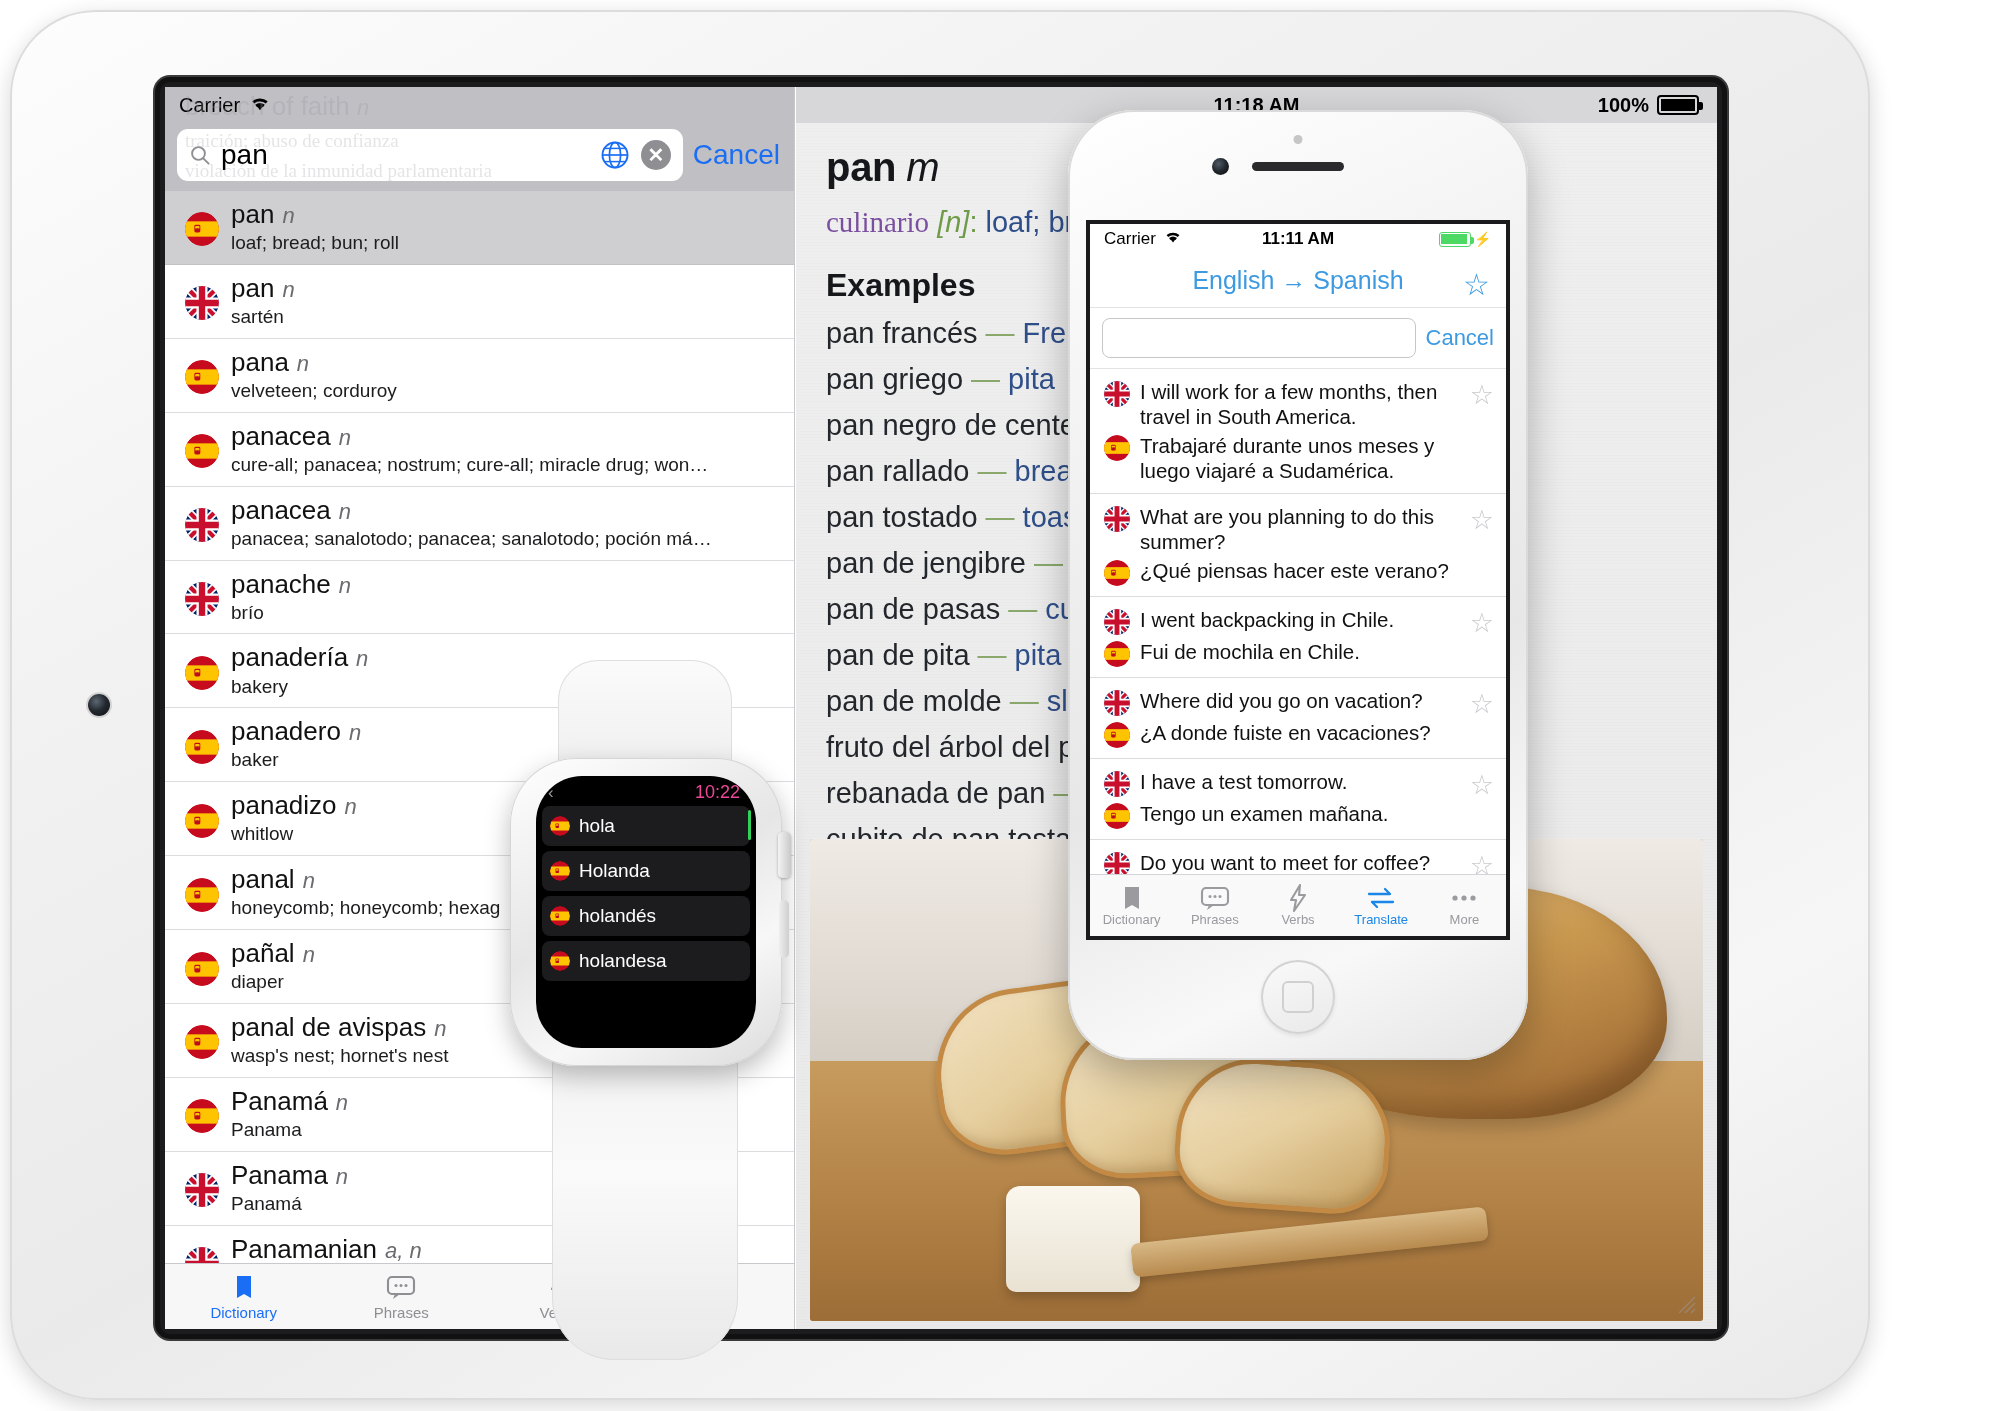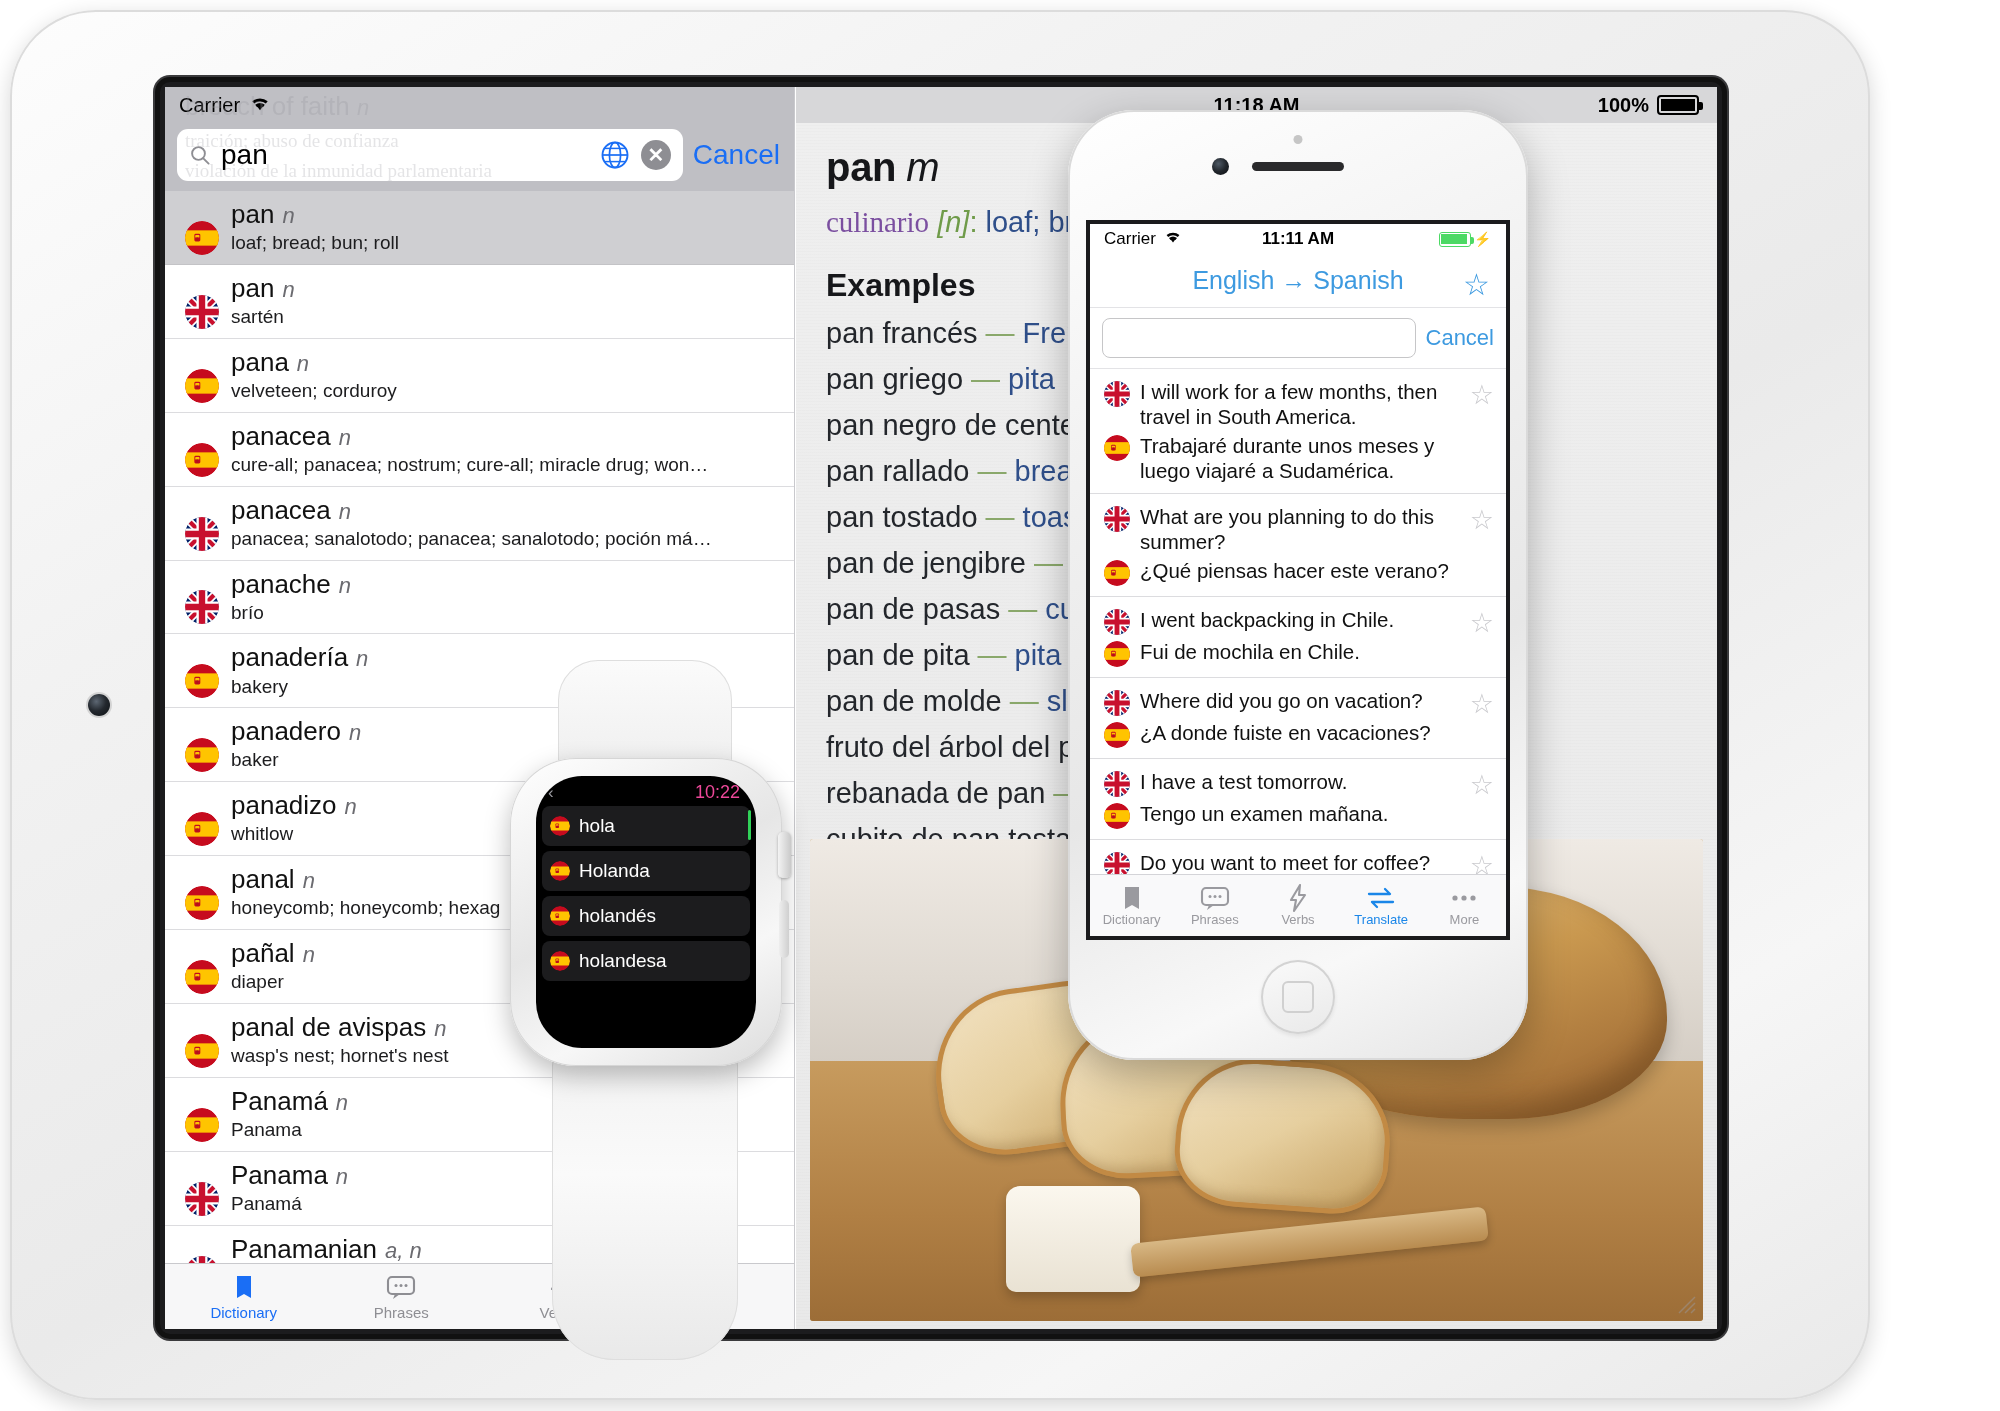--- a/index.html
+++ b/index.html
@@ -57,21 +57,21 @@
   .globe-btn { width:32px; height:32px; flex:0 0 auto; }
   .clear-btn {
     width:30px; height:30px; border-radius:50%; background:#8e8e93;
     display:flex; align-items:center; justify-content:center; color:#fff;
     font-size:20px; line-height:1; flex:0 0 auto; font-weight:600;
   }
   .cancel-link { color:#1a6ef5; font-size:28px; padding-right:2px; }
 
   .results { position:absolute; top:0; left:0; right:0; bottom:66px; padding-top:104px; }
   .res-item {
-    display:flex; align-items:flex-end; gap:12px; padding:9px 10px 9px 20px;
+    display:flex; align-items:center; gap:12px; padding:9px 10px 9px 20px;
     border-bottom:1px solid #dcdcdf; background:#fff; min-height:55px;
   }
   .res-item.selected { background:#cfcfd2; border-bottom-color:#c3c3c6; }
   .flag { width:34px; height:34px; border-radius:50%; flex:0 0 auto; margin-top:4px; overflow:hidden; }
   .res-txt { flex:1; min-width:0; }
   .res-head { font-size:26px; color:#111; line-height:1.12; white-space:nowrap; }
   .res-head .pos { font-style:italic; color:#6b6b70; font-size:22px; margin-left:8px; }
   .res-sub {
     font-size:19px; color:#1c1c1e; line-height:1.2; margin-top:3px;
     white-space:nowrap; overflow:hidden; text-overflow:clip;

